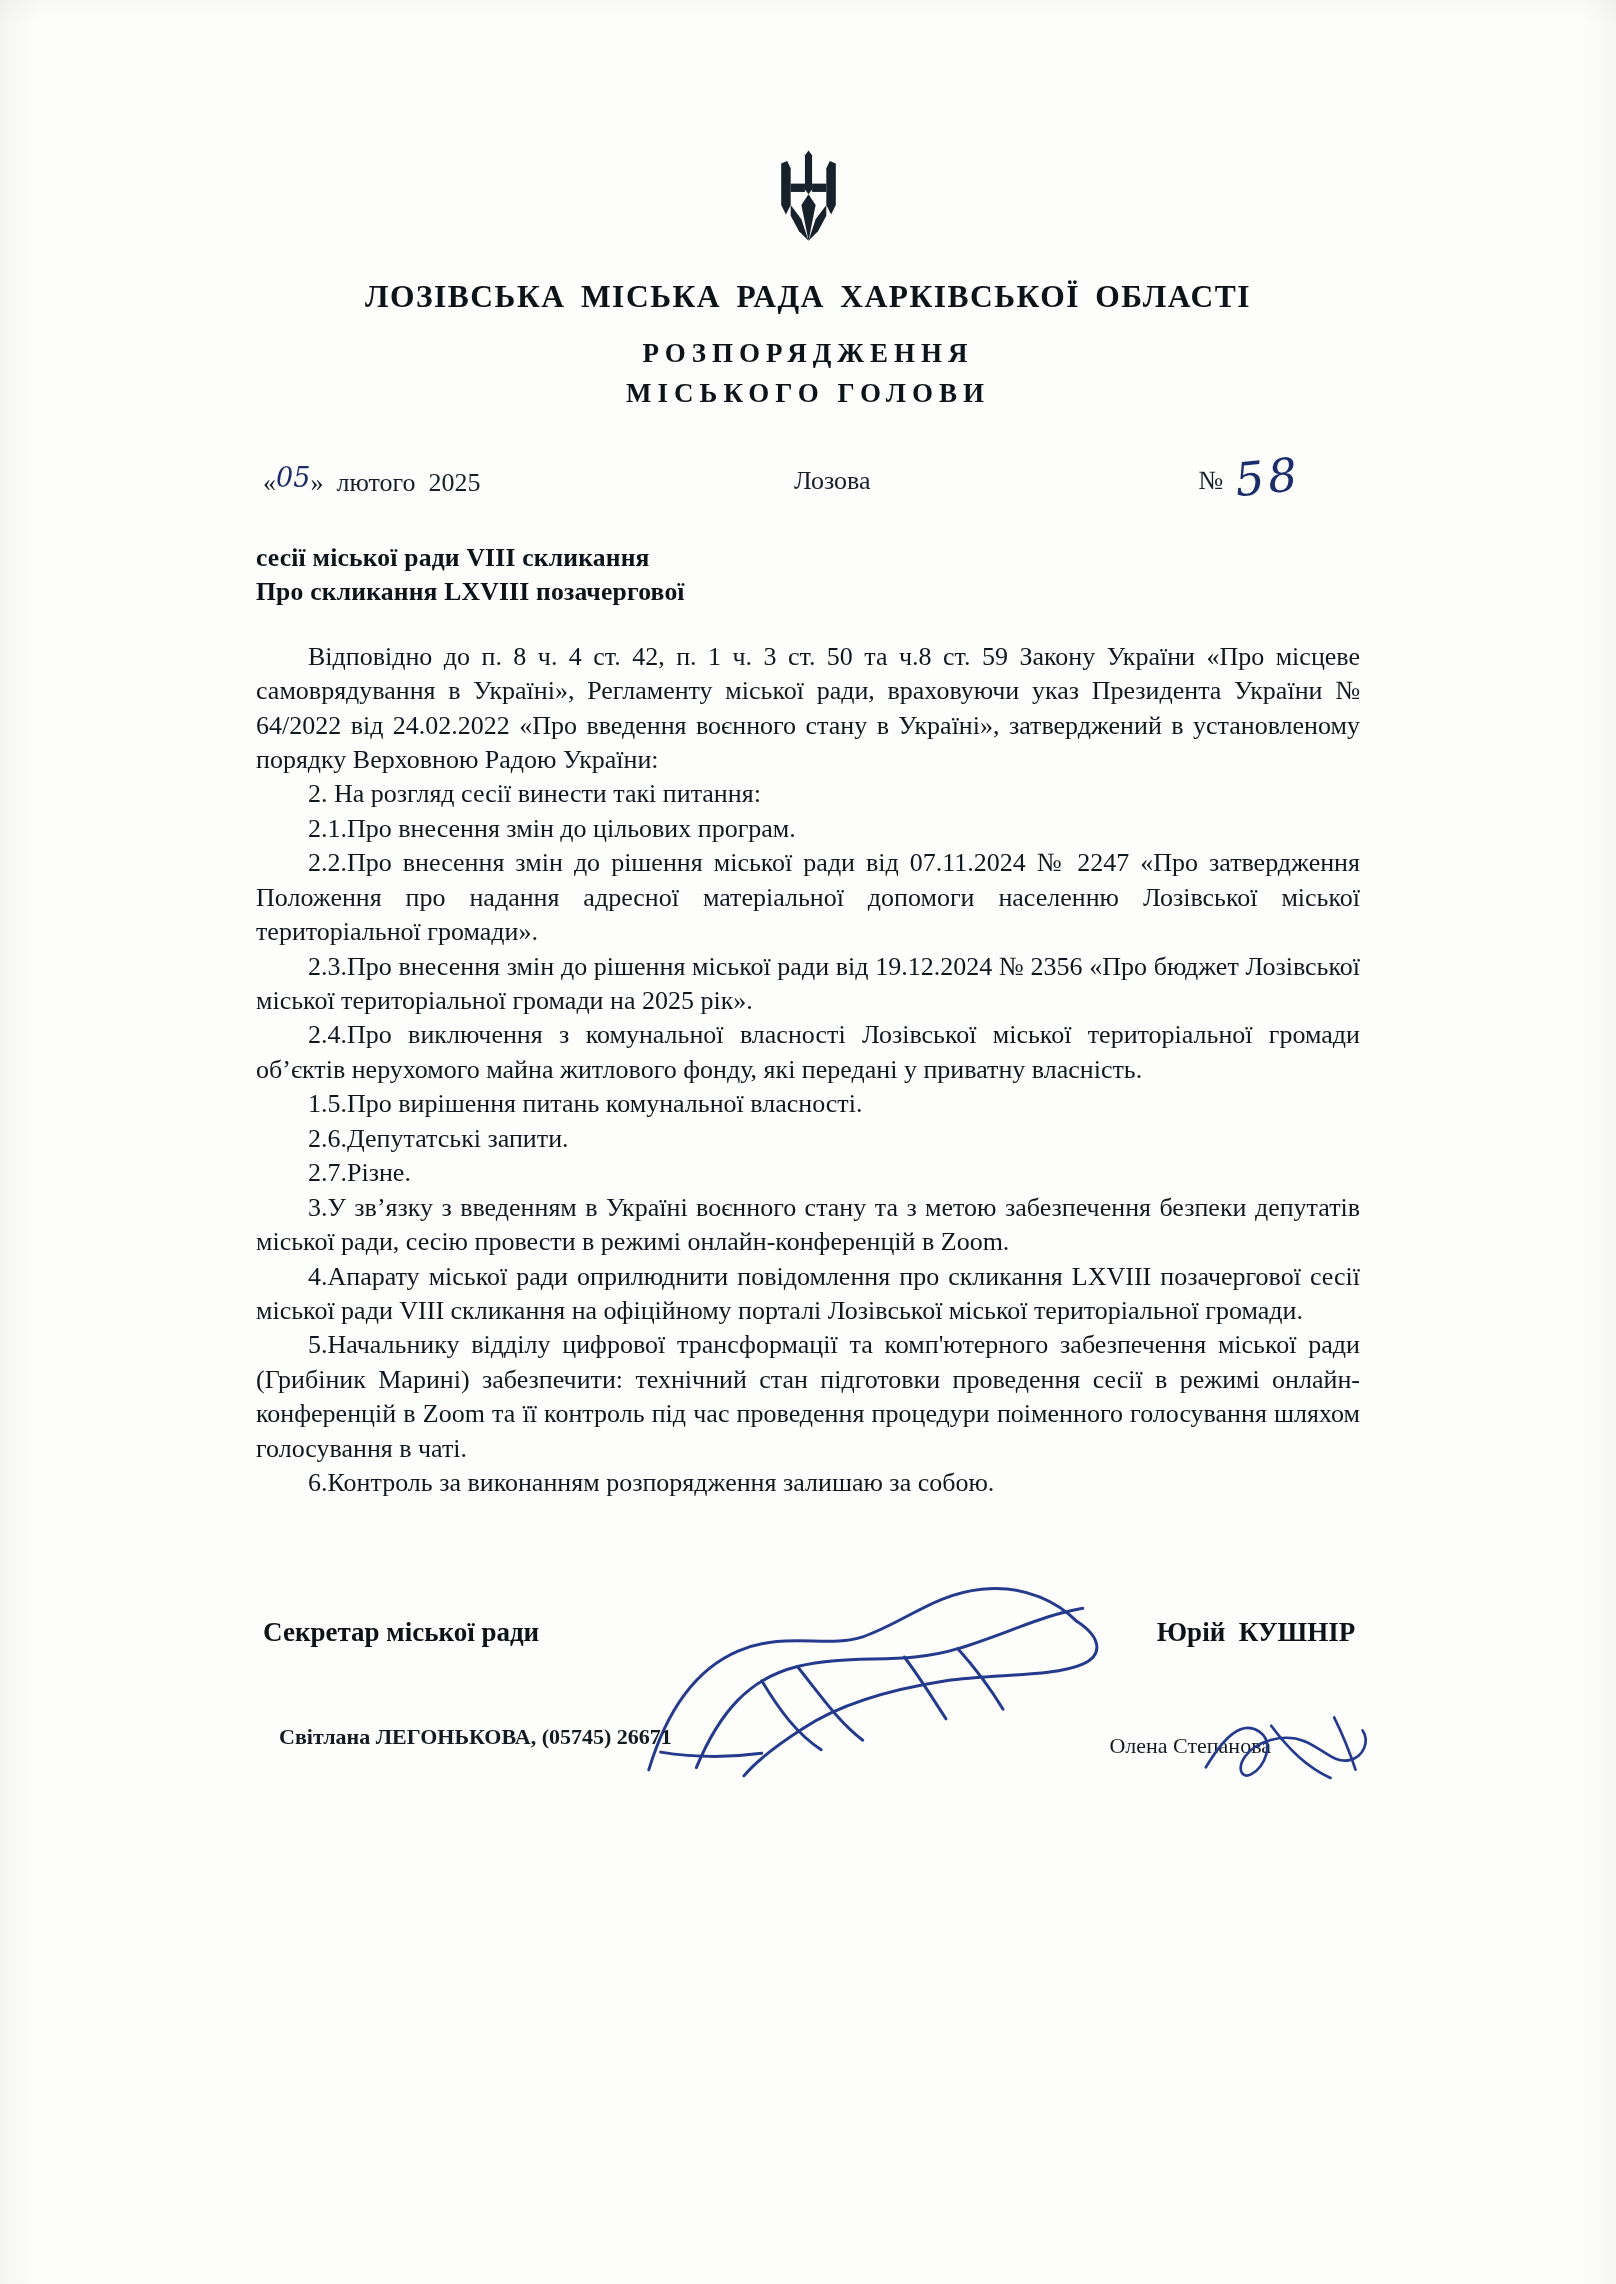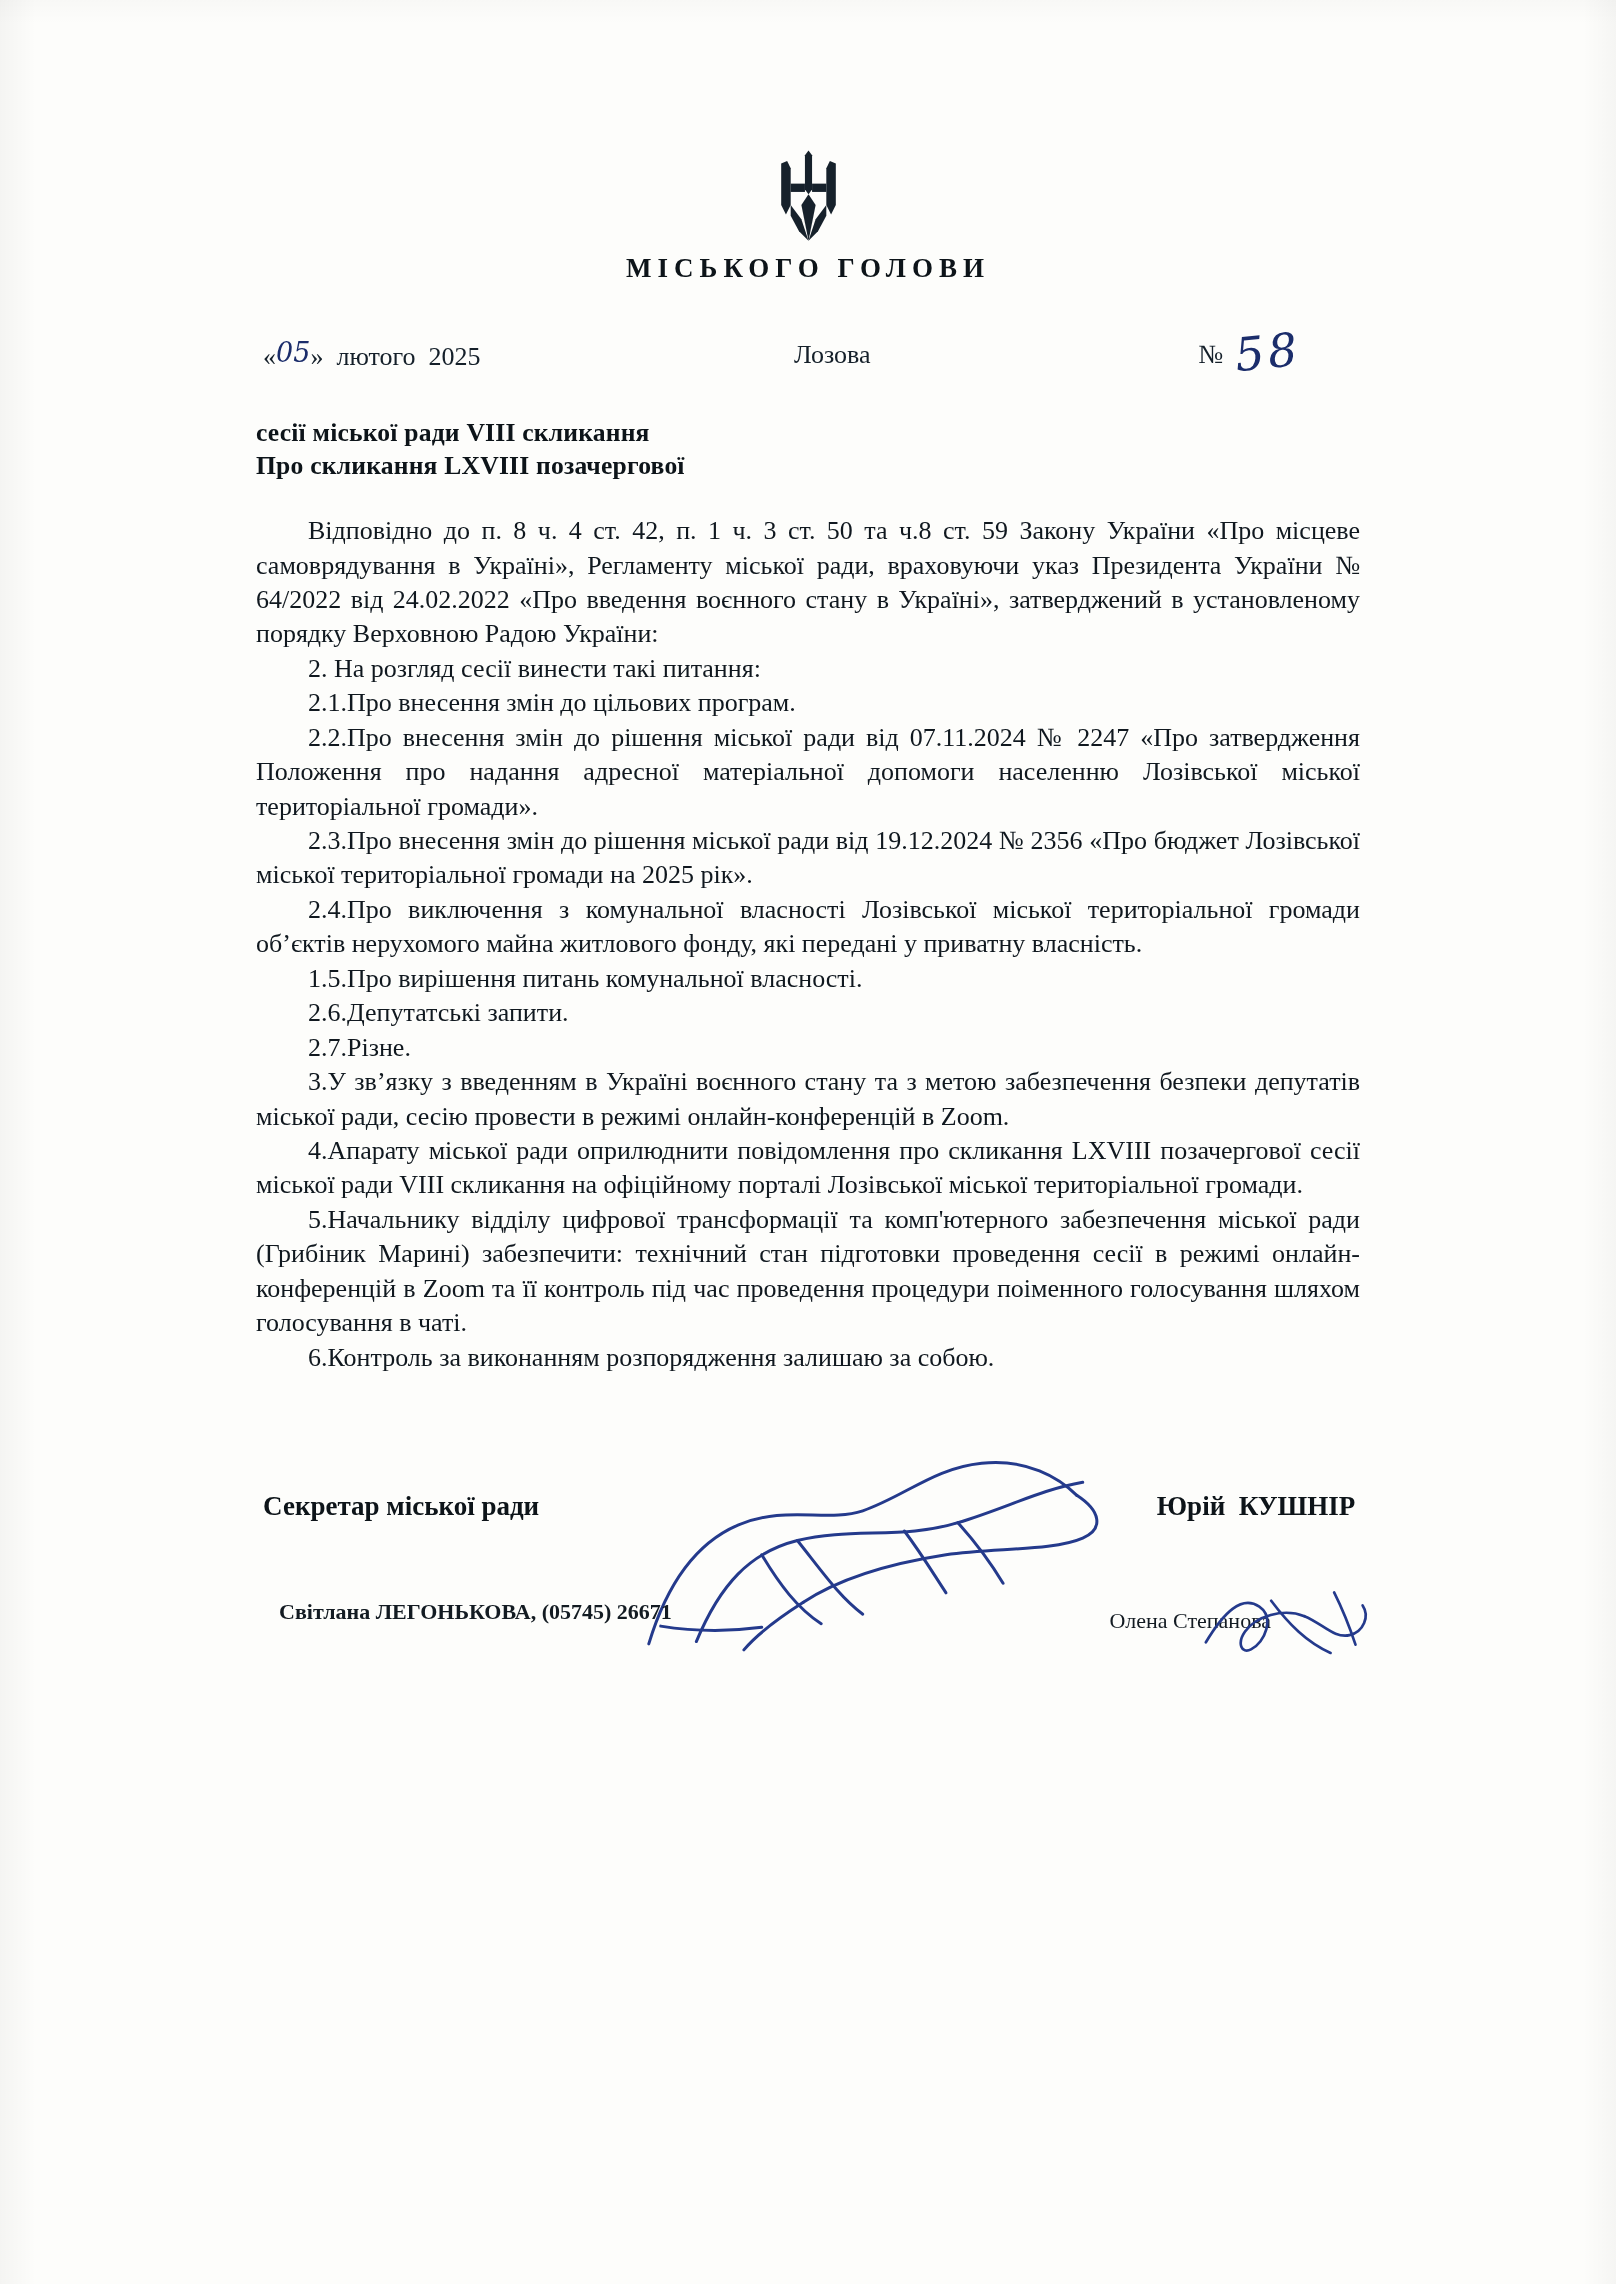--- a/index.html
+++ b/index.html
@@ -217,20 +217,22 @@
           <path d="M10 26 L20 22 L26 34 L26 96 L18 112 L10 96 Z"></path>
           <path d="M102 26 L92 22 L86 34 L86 96 L94 112 L102 96 Z"></path>
           <path d="M26 96 L44 120 L56 156 L40 140 L26 114 Z"></path>
           <path d="M86 96 L68 120 L56 156 L72 140 L86 114 Z"></path>
           <path d="M26 60 L50 60 L50 74 L26 74 Z"></path>
           <path d="M62 60 L86 60 L86 74 L62 74 Z"></path>
         </g>
       </svg>
     </div>
 
+    <div class="org-title">ЛОЗІВСЬКА МІСЬКА РАДА ХАРКІВСЬКОЇ ОБЛАСТІ</div>
+    <div class="doc-kind">РОЗПОРЯДЖЕННЯ</div>
     <div class="doc-kind2">МІСЬКОГО ГОЛОВИ</div>
 
     <div class="dateline">
       <span class="left"><span>«</span><span class="hand-day">05</span><span>»  лютого  2025</span></span>
       <span class="city">Лозова</span>
       <span class="num">№</span>
       <span class="hand-num">58</span>
     </div>
 
     <div class="subject">

